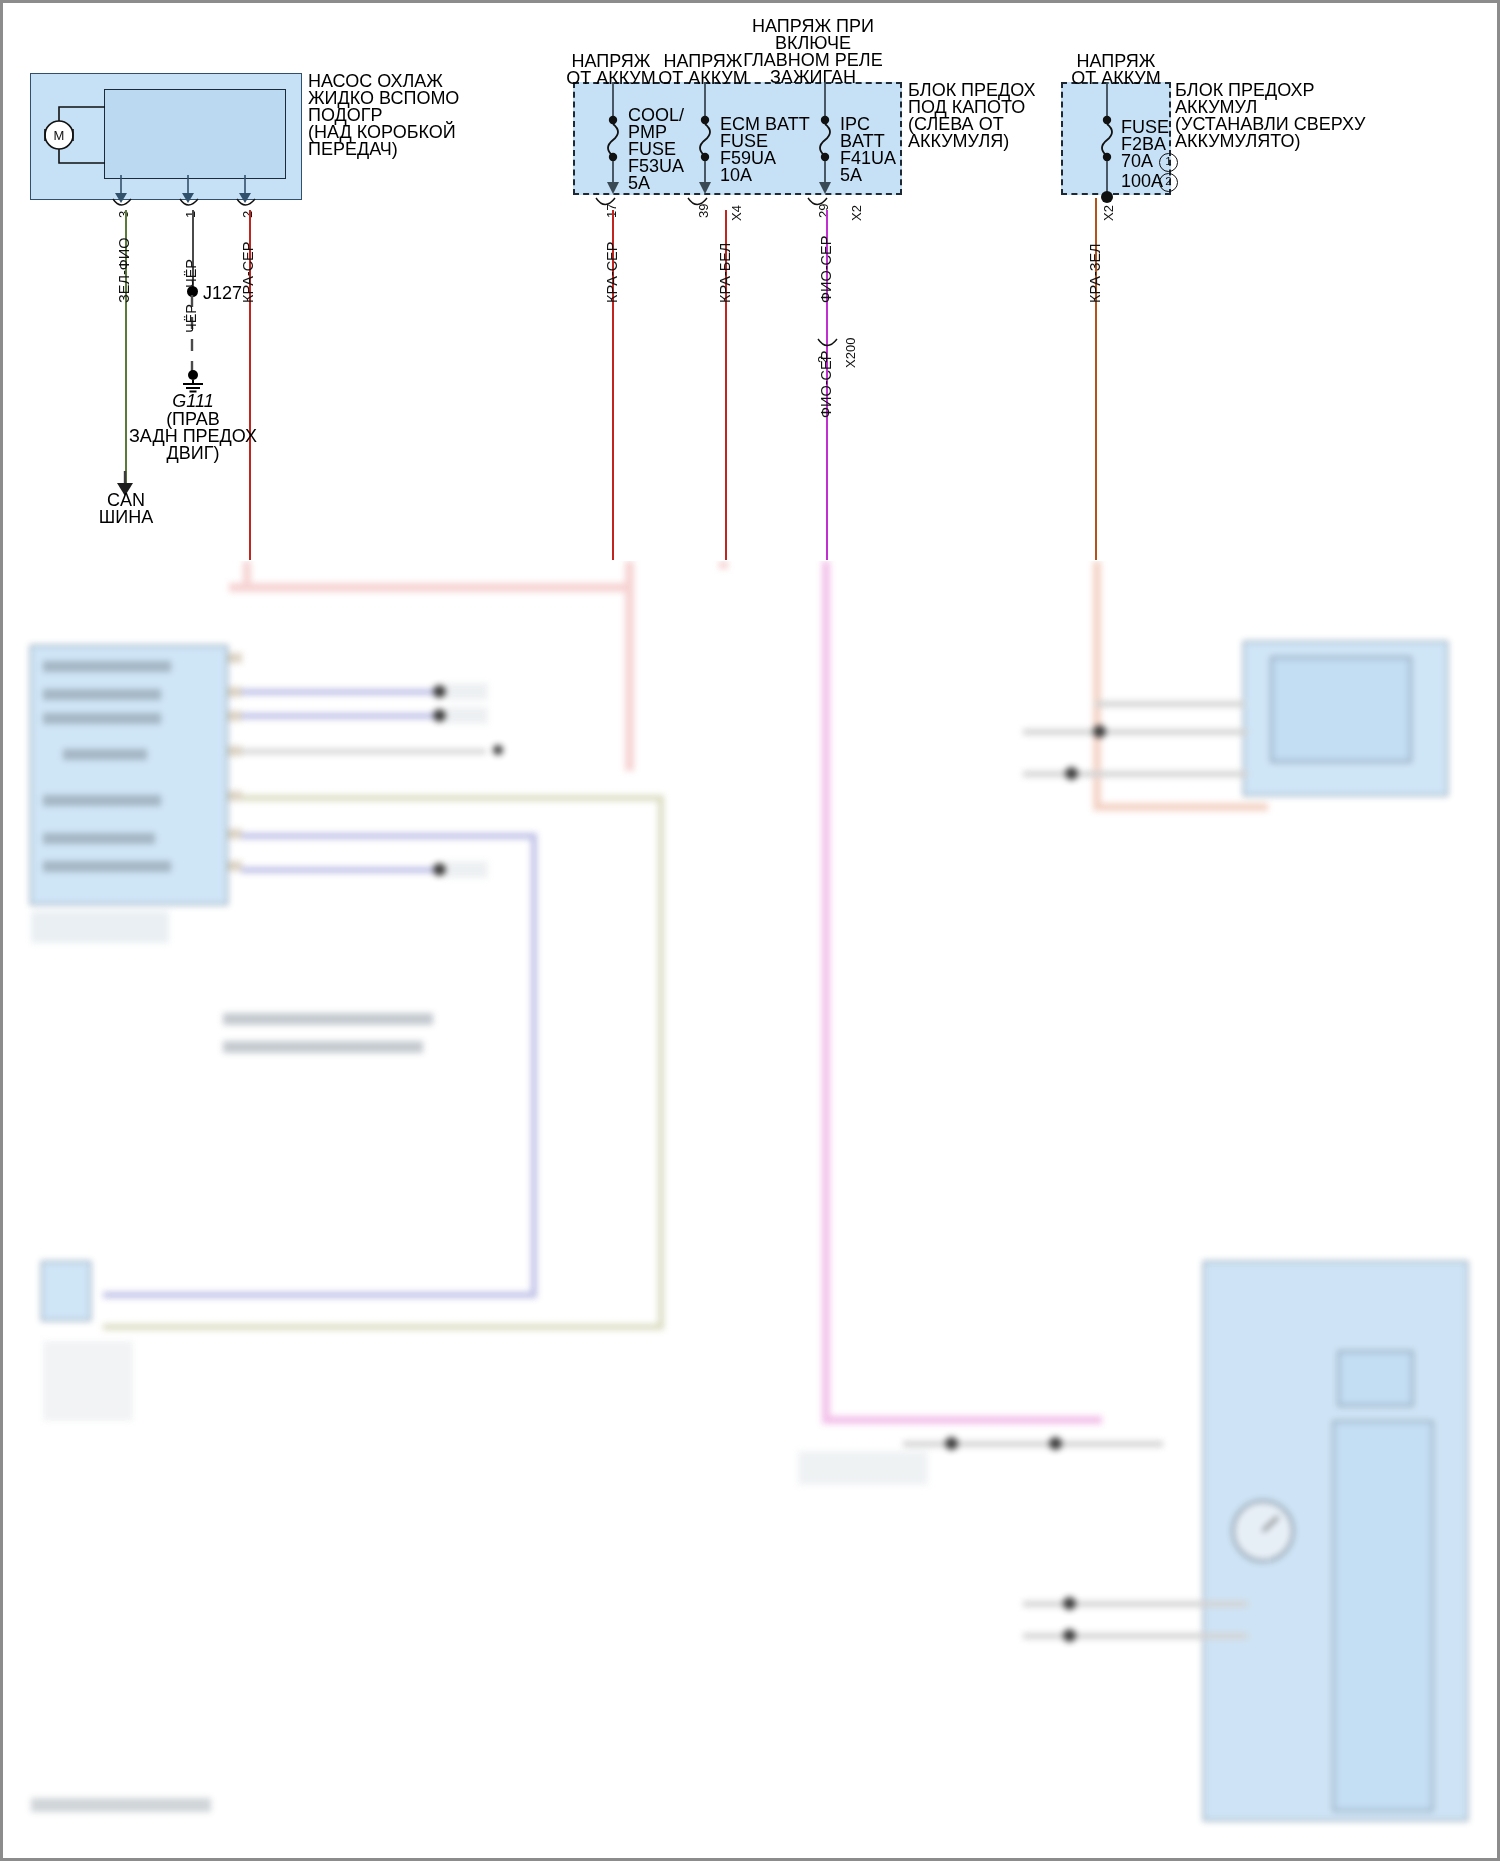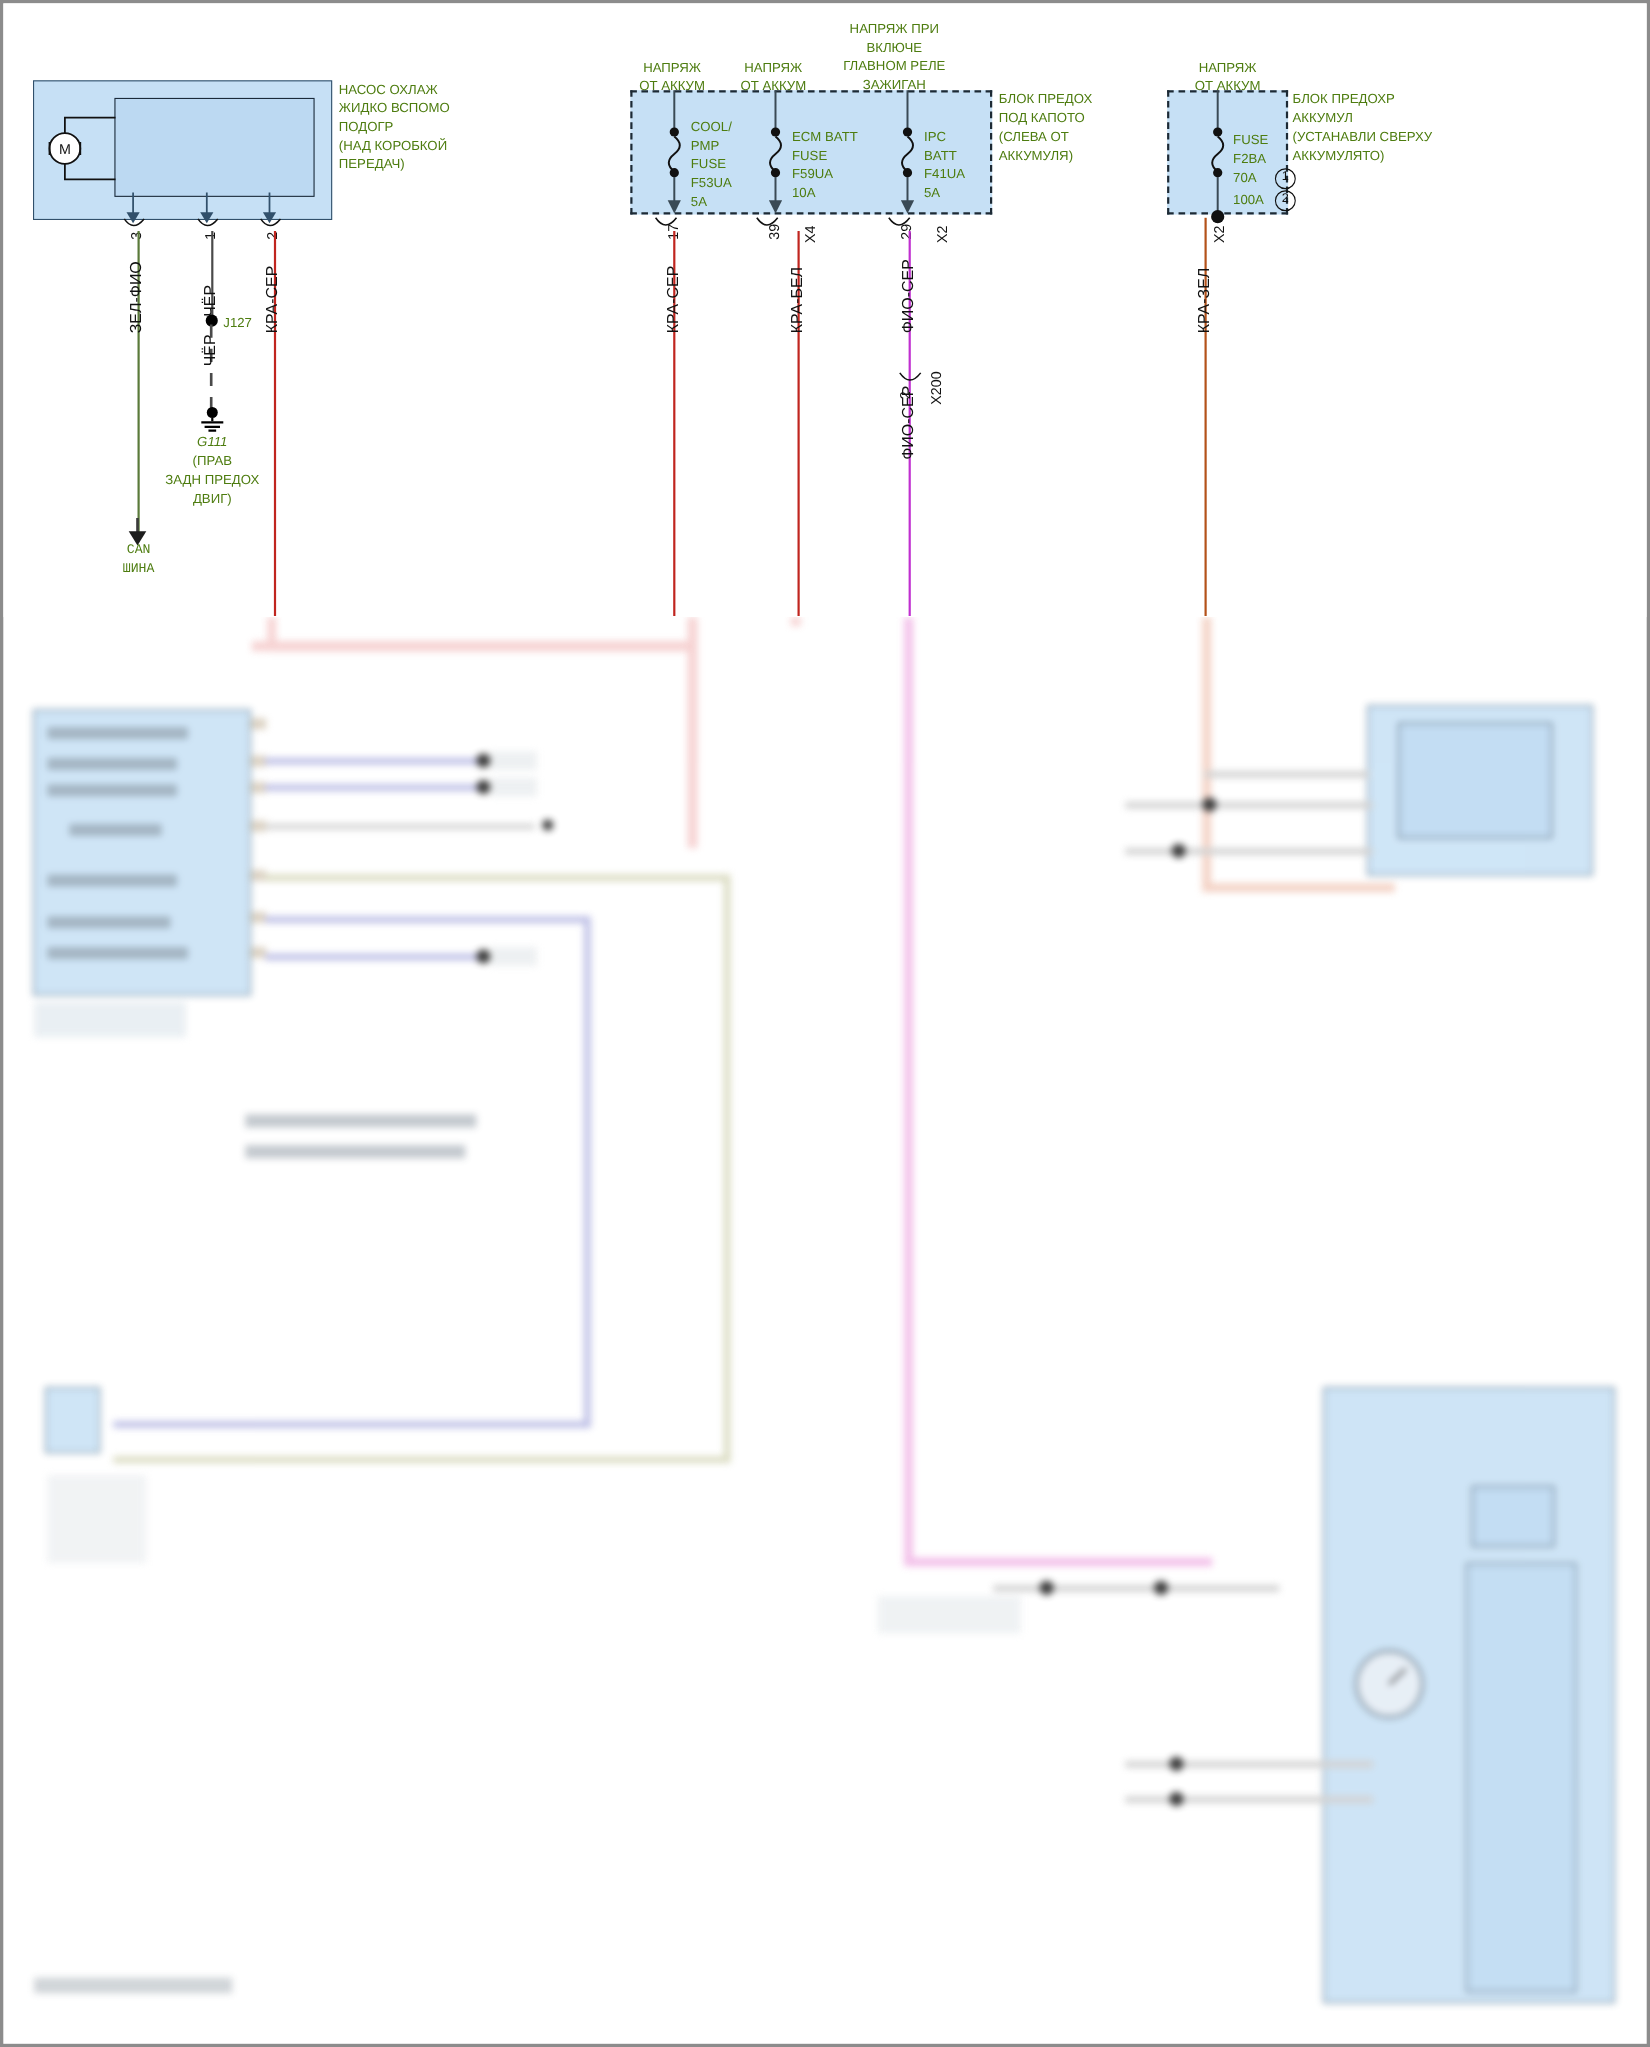--- a/index.html
+++ b/index.html
@@ -6,21 +6,21 @@
   html,body{margin:0;padding:0;background:#fff;}
   body{font-family:"Liberation Sans",sans-serif;}
   #page{
     position:relative;width:1500px;height:1861px;
     background:#ffffff;overflow:hidden;
     border:3px solid #8c8c8c;
     box-sizing:border-box;
   }
   
   .abs{position:absolute;}
-  .txt{font-size:12px;color:#4d7c0f;line-height:17px;white-space:pre;}
+  .txt{font-size:18px;color:#000000;line-height:17px;white-space:pre;}
   .txt-c{text-align:center;}
   .vtxt{
     font-size:14.5px;color:#111;white-space:nowrap;
     transform-origin:0 0;transform:rotate(-90deg);
   }
   .box-dev{
     background:#c6e0f5;border:1.6px solid #31506b;box-sizing:border-box;
   }
   .box-inner{
     background:#bcd9f2;border:1.7px solid #1b2b3a;box-sizing:border-box;
@@ -107,21 +107,21 @@
     </svg>
     <div class="abs txt txt-c" style="left:110px;top:390px;width:160px;font-style:italic;">G111</div>
     <div class="abs txt txt-c" style="left:110px;top:408px;width:160px;">(ПРАВ
 ЗАДН ПРЕДОХ
 ДВИГ)</div>
 
     <svg class="abs" style="left:108px;top:468px;" width="30" height="26">
       <path d="M14 0 L14 16" stroke="#3b3b3b" stroke-width="2.4" fill="none"></path>
       <path d="M6 12 L14 25 L22 12 Z" fill="#1d1d1d"></path>
     </svg>
-    <div class="abs txt txt-c" style="left:75px;top:489px;width:96px;font-family:Liberation Mono, monospace;">CAN
+    <div class="abs txt txt-c" style="left:75px;top:489px;width:96px;">CAN
 ШИНА</div>
 
     <div class="abs fuse-box" style="left:570px;top:79px;width:329px;height:113px;"></div>
     <div class="abs txt" style="left:905px;top:79px;">БЛОК ПРЕДОХ
 ПОД КАПОТО
 (СЛЕВА ОТ
 АККУМУЛЯ)</div>
 
     <div class="abs txt txt-c" style="left:553px;top:50px;width:110px;">НАПРЯЖ
 ОТ АККУМ</div>

